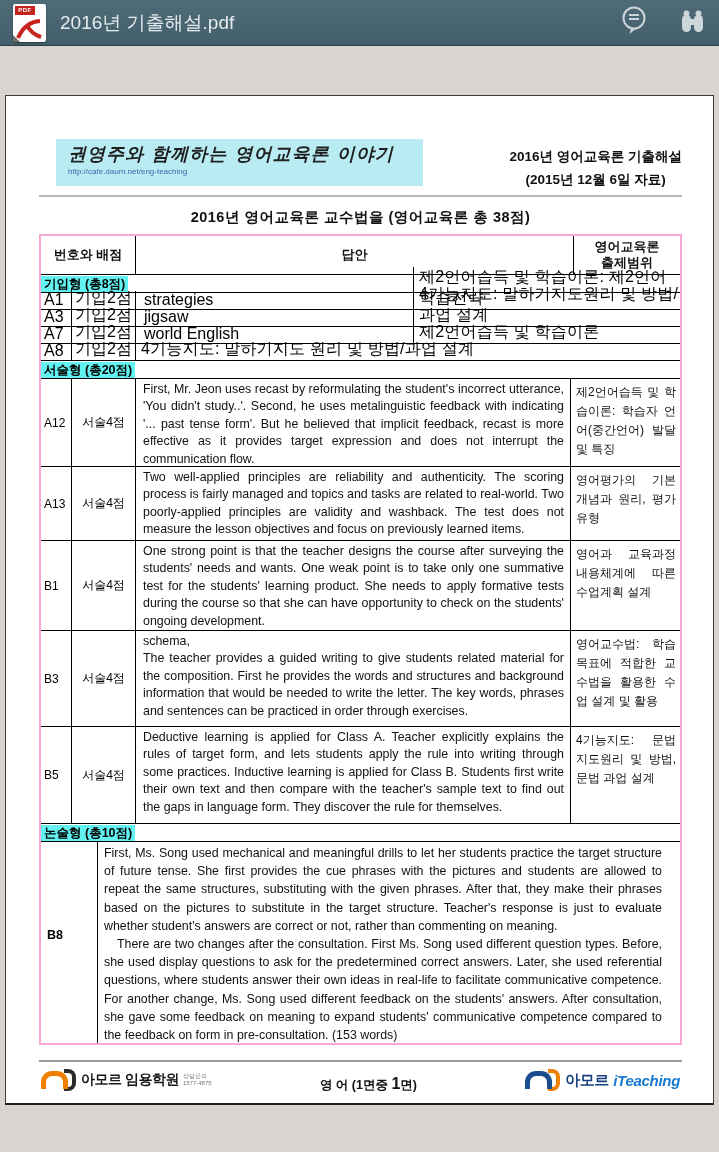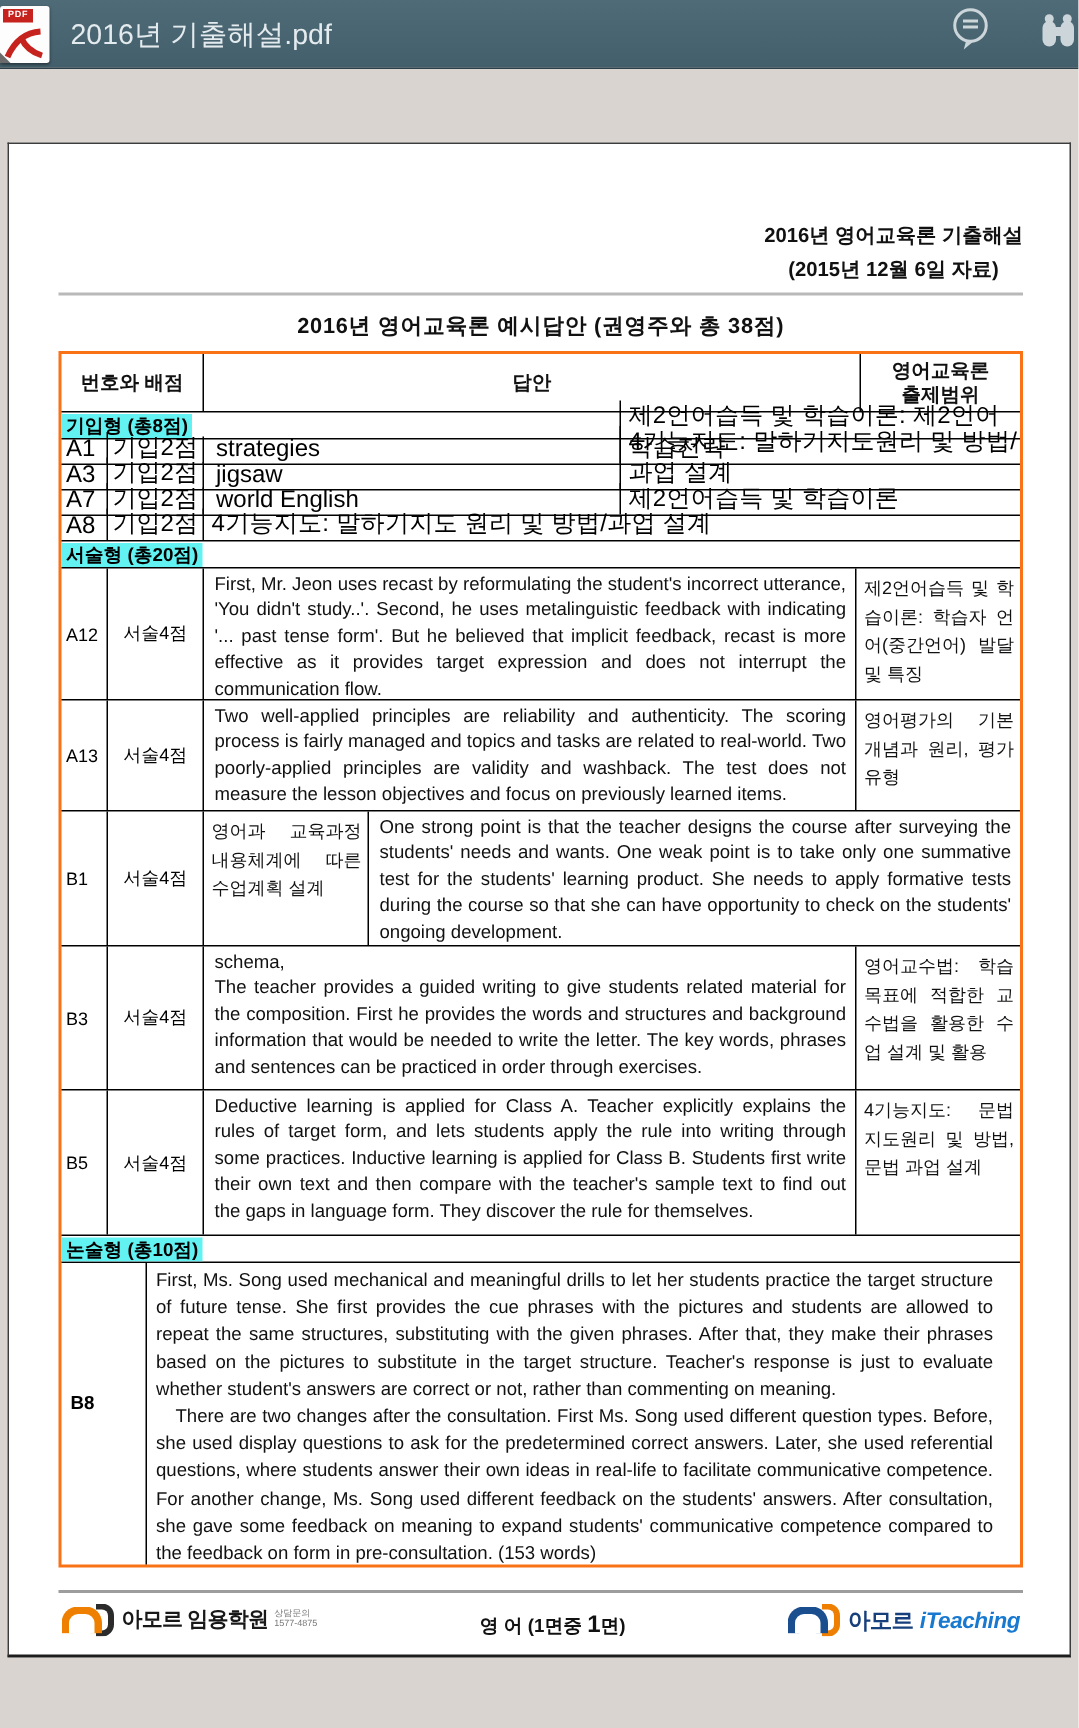--- a/index.html
+++ b/index.html
@@ -8,21 +8,21 @@
     background:#d9d4cf;
     font-family:"Liberation Sans",sans-serif;
     overflow:hidden;
   }
   
   .toolbar{
     height:46px;
     background:linear-gradient(#506b78,#435f6b);
     border-bottom:1px solid #2c3f48;
     display:flex;align-items:center;
-    padding:0 0;box-sizing:border-box;
+    padding:0 13px;box-sizing:border-box;
   }
   .pdf-icon{
     width:33px;height:38px;background:#fdfdfd;border-radius:2px;
     position:relative;margin-right:14px;flex:0 0 auto;
     box-shadow:0 1px 2px rgba(0,0,0,.4);
   }
   .pdf-icon .band{
     position:absolute;top:2px;left:2px;width:20px;height:9px;background:#c6231f;
     color:#fff;font-size:6px;font-weight:bold;line-height:9px;text-align:center;
     letter-spacing:.5px;
@@ -56,21 +56,21 @@
   .header-right{
     position:absolute;right:0;top:6px;text-align:center;
     font-weight:bold;font-size:13.5px;line-height:23px;color:#111;
   }
   
   .doc-title{
     text-align:center;font-weight:bold;font-size:14.5px;color:#111;
     margin:11px 0 7px;letter-spacing:.5px;
   }
   
-  .tbl{border:2px solid #f97316;}
+  .tbl{border:2px solid #f9a8d4;}
   .tr{display:flex;border-top:1px solid #000;align-items:stretch;box-sizing:border-box;}
   .tr:first-child{border-top:none;}
   .td{border-left:1px solid #000;box-sizing:border-box;overflow:hidden;}
   .td:first-child{border-left:none;}
   .hdr{height:38px;}
   .hdr .td{display:flex;align-items:center;justify-content:center;
     font-size:13px;font-weight:bold;color:#111;text-align:center;line-height:16px;}
   .c-no{width:94px;flex:0 0 auto;}
   .c-ans{flex:1 1 auto;}
   .c-scope{width:107px;flex:0 0 auto;}
@@ -159,27 +159,31 @@
       <rect x="11" y="12" width="5" height="6"></rect>
     </svg>
   </div>
 </div>
 
 <div class="canvas">
   <div class="page">
     <div class="page-inner">
 
       <div class="doc-header">
+        <div class="logo-box">
+          <div class="logo-script">권영주와 함께하는 영어교육론 이야기</div>
+          <div class="logo-url">http://cafe.daum.net/eng-teaching</div>
+        </div>
         <div class="header-right">
           <div>2016년 영어교육론 기출해설</div>
           <div>(2015년 12월 6일 자료)</div>
         </div>
       </div>
 
-      <div class="doc-title">2016년 영어교육론 예시답안 (권영주와 총 38점)</div>
+      <div class="doc-title">2016년 영어교육론 교수법을 (영어교육론 총 38점)</div>
 
       <div class="tbl">
 
         <div class="tr hdr">
           <div class="td c-no">번호와 배점</div>
           <div class="td c-ans">답안</div>
           <div class="td c-scope">
             <div>
               <div>영어교육론</div>
               <div>출제범위</div>
@@ -231,22 +235,22 @@
         </div>
         <div class="tr essay h74">
           <div class="td e-no">A13</div>
           <div class="td e-pts">서술4점</div>
           <div class="td e-ans">Two well-applied principles are reliability and authenticity. The scoring process is fairly managed and topics and tasks are related to real-world. Two poorly-applied principles are validity and washback. The test does not measure the lesson objectives and focus on previously learned items.</div>
           <div class="td e-scope">영어평가의 기본 개념과 원리, 평가 유형</div>
         </div>
         <div class="tr essay h90">
           <div class="td e-no">B1</div>
           <div class="td e-pts">서술4점</div>
+          <div class="td e-ans">One strong point is that the teacher designs the course after  surveying the students' needs and wants. One weak point is to take only one summative test for the students' learning product. She needs to apply formative tests during the course so that she can have opportunity to check on the students' ongoing development.</div>
           <div class="td e-scope">영어과 교육과정 내용체계에 따른 수업계획 설계</div>
-          <div class="td e-ans">One strong point is that the teacher designs the course after  surveying the students' needs and wants. One weak point is to take only one summative test for the students' learning product. She needs to apply formative tests during the course so that she can have opportunity to check on the students' ongoing development.</div>
         </div>
         <div class="tr essay h96">
           <div class="td e-no">B3</div>
           <div class="td e-pts">서술4점</div>
           <div class="td e-ans">schema,
 The teacher provides a guided writing to give students related material for the composition. First he provides the words and structures and background information that would be needed to write the letter. The key words, phrases and sentences can be practiced in order through exercises.</div>
           <div class="td e-scope">영어교수법: 학습 목표에 적합한 교수법을 활용한 수업 설계 및 활용</div>
         </div>
         <div class="tr essay h97">
           <div class="td e-no">B5</div>

